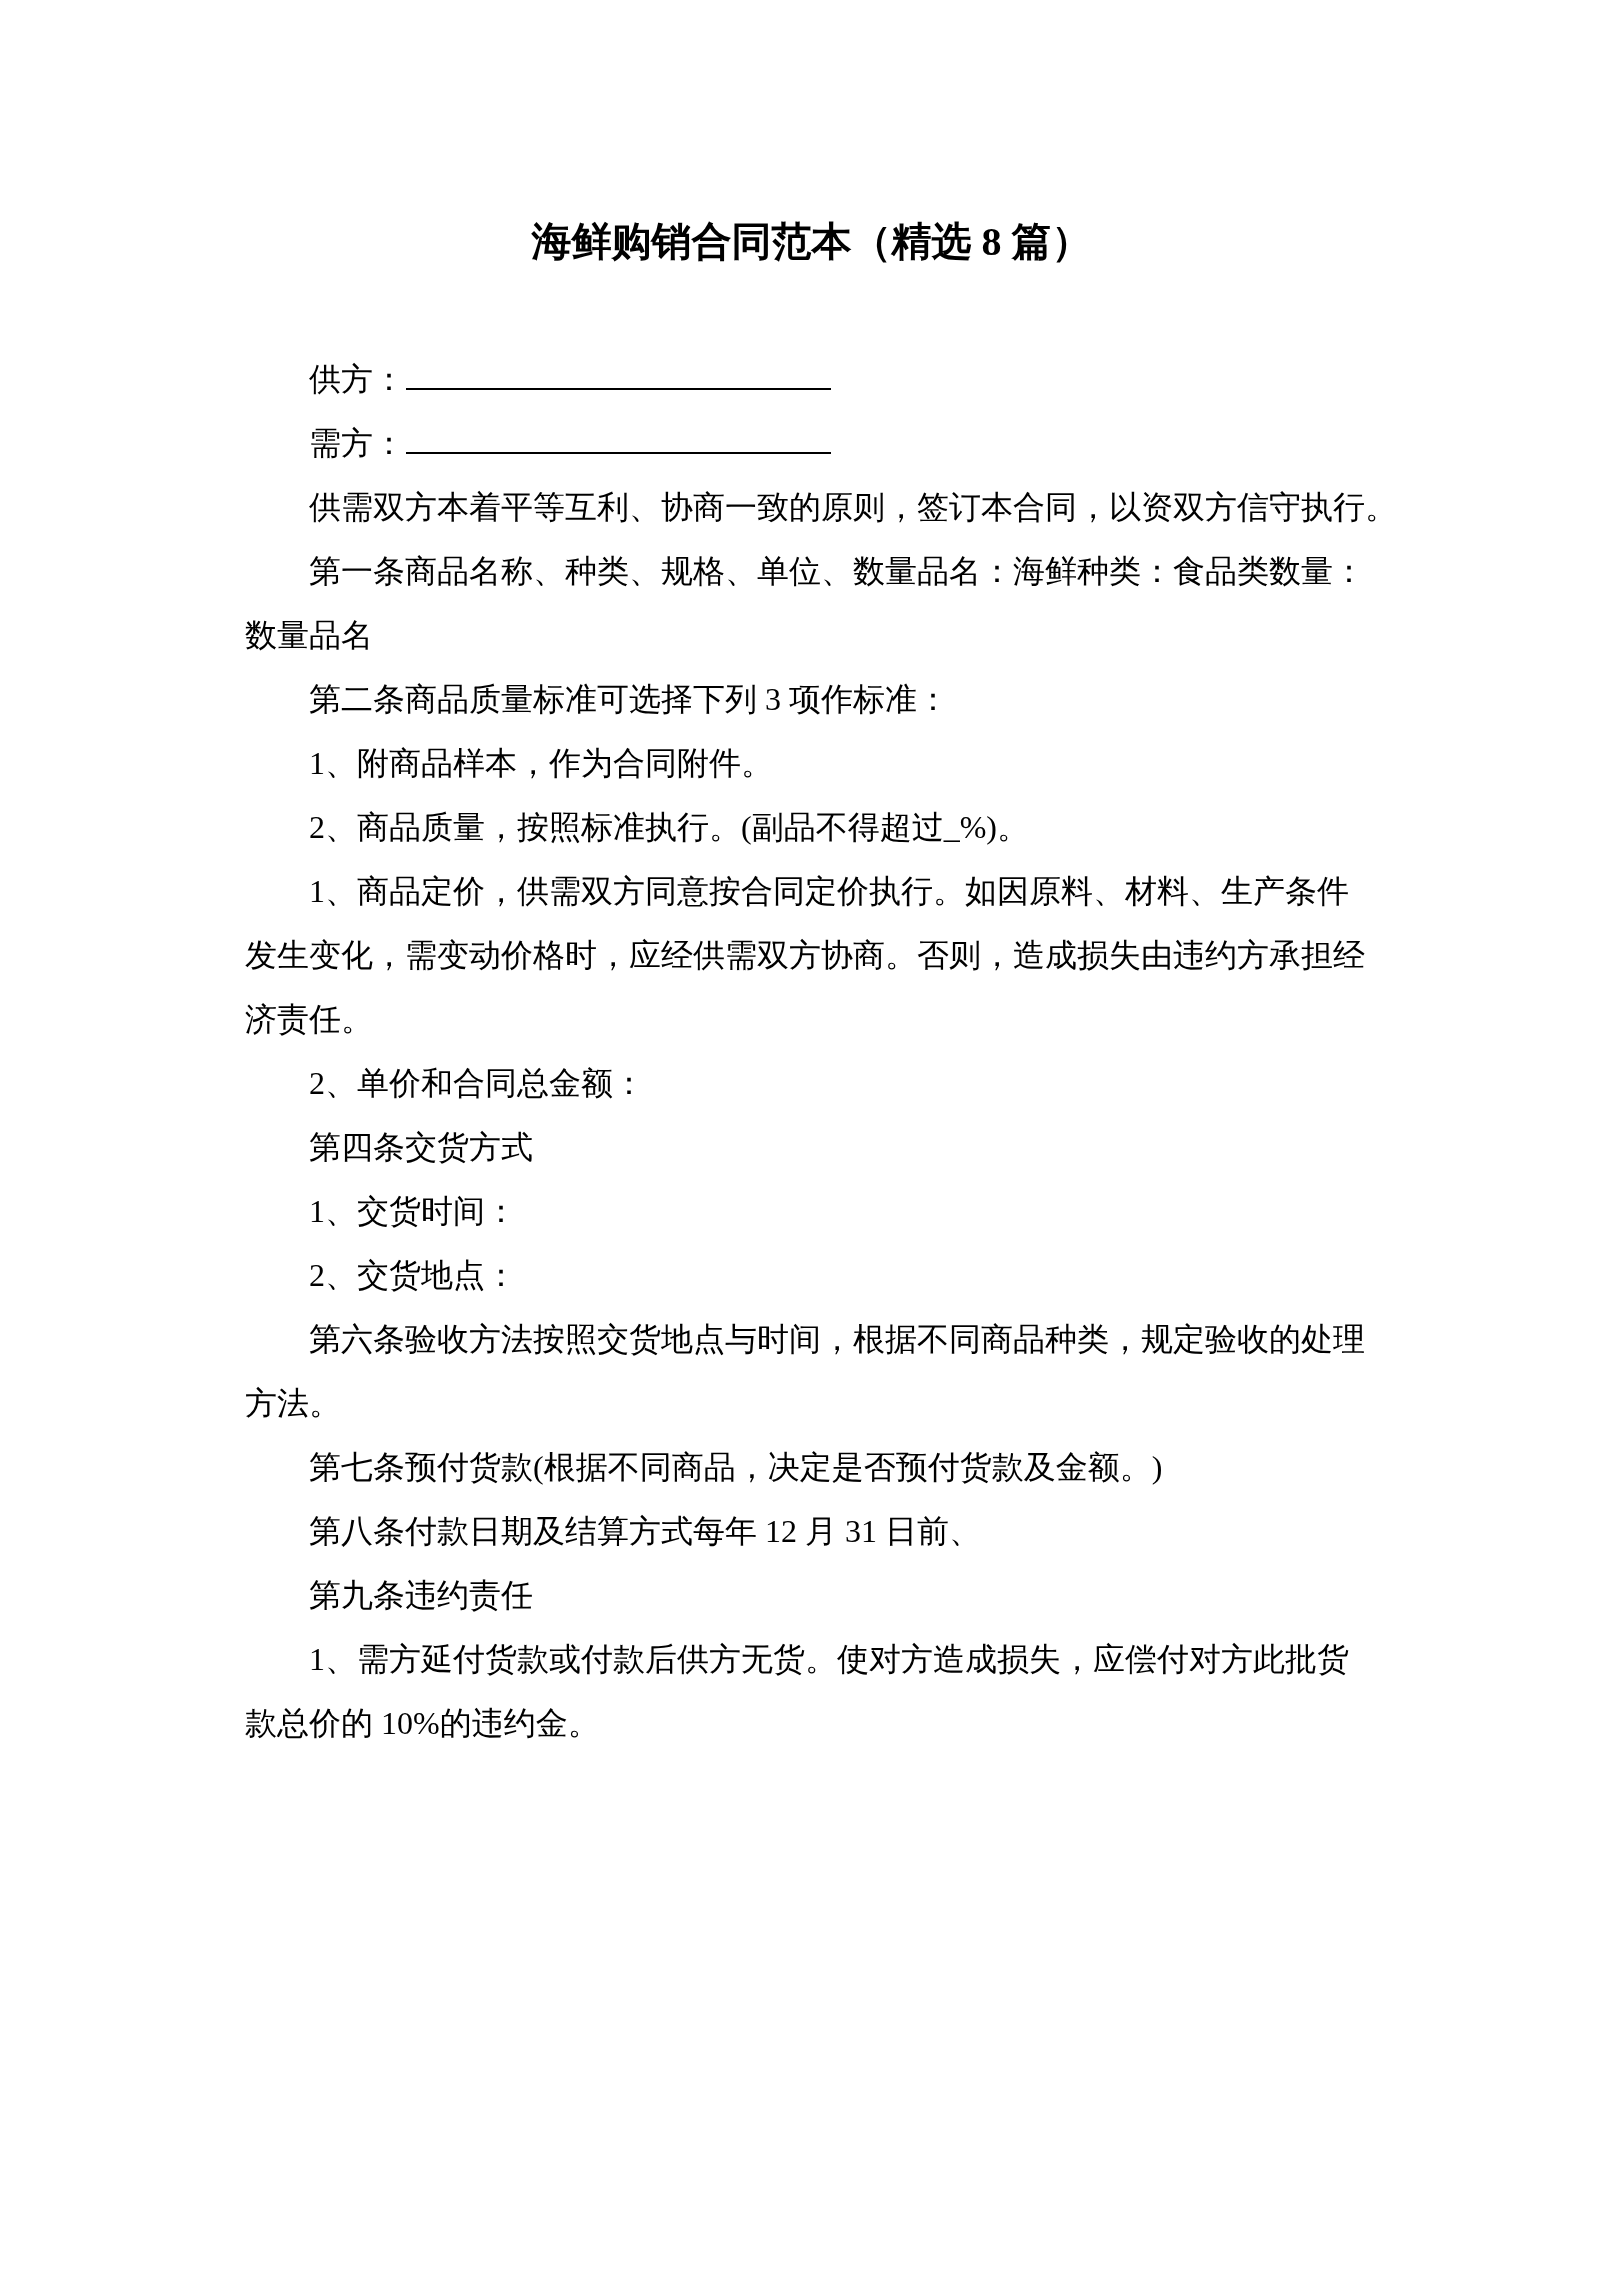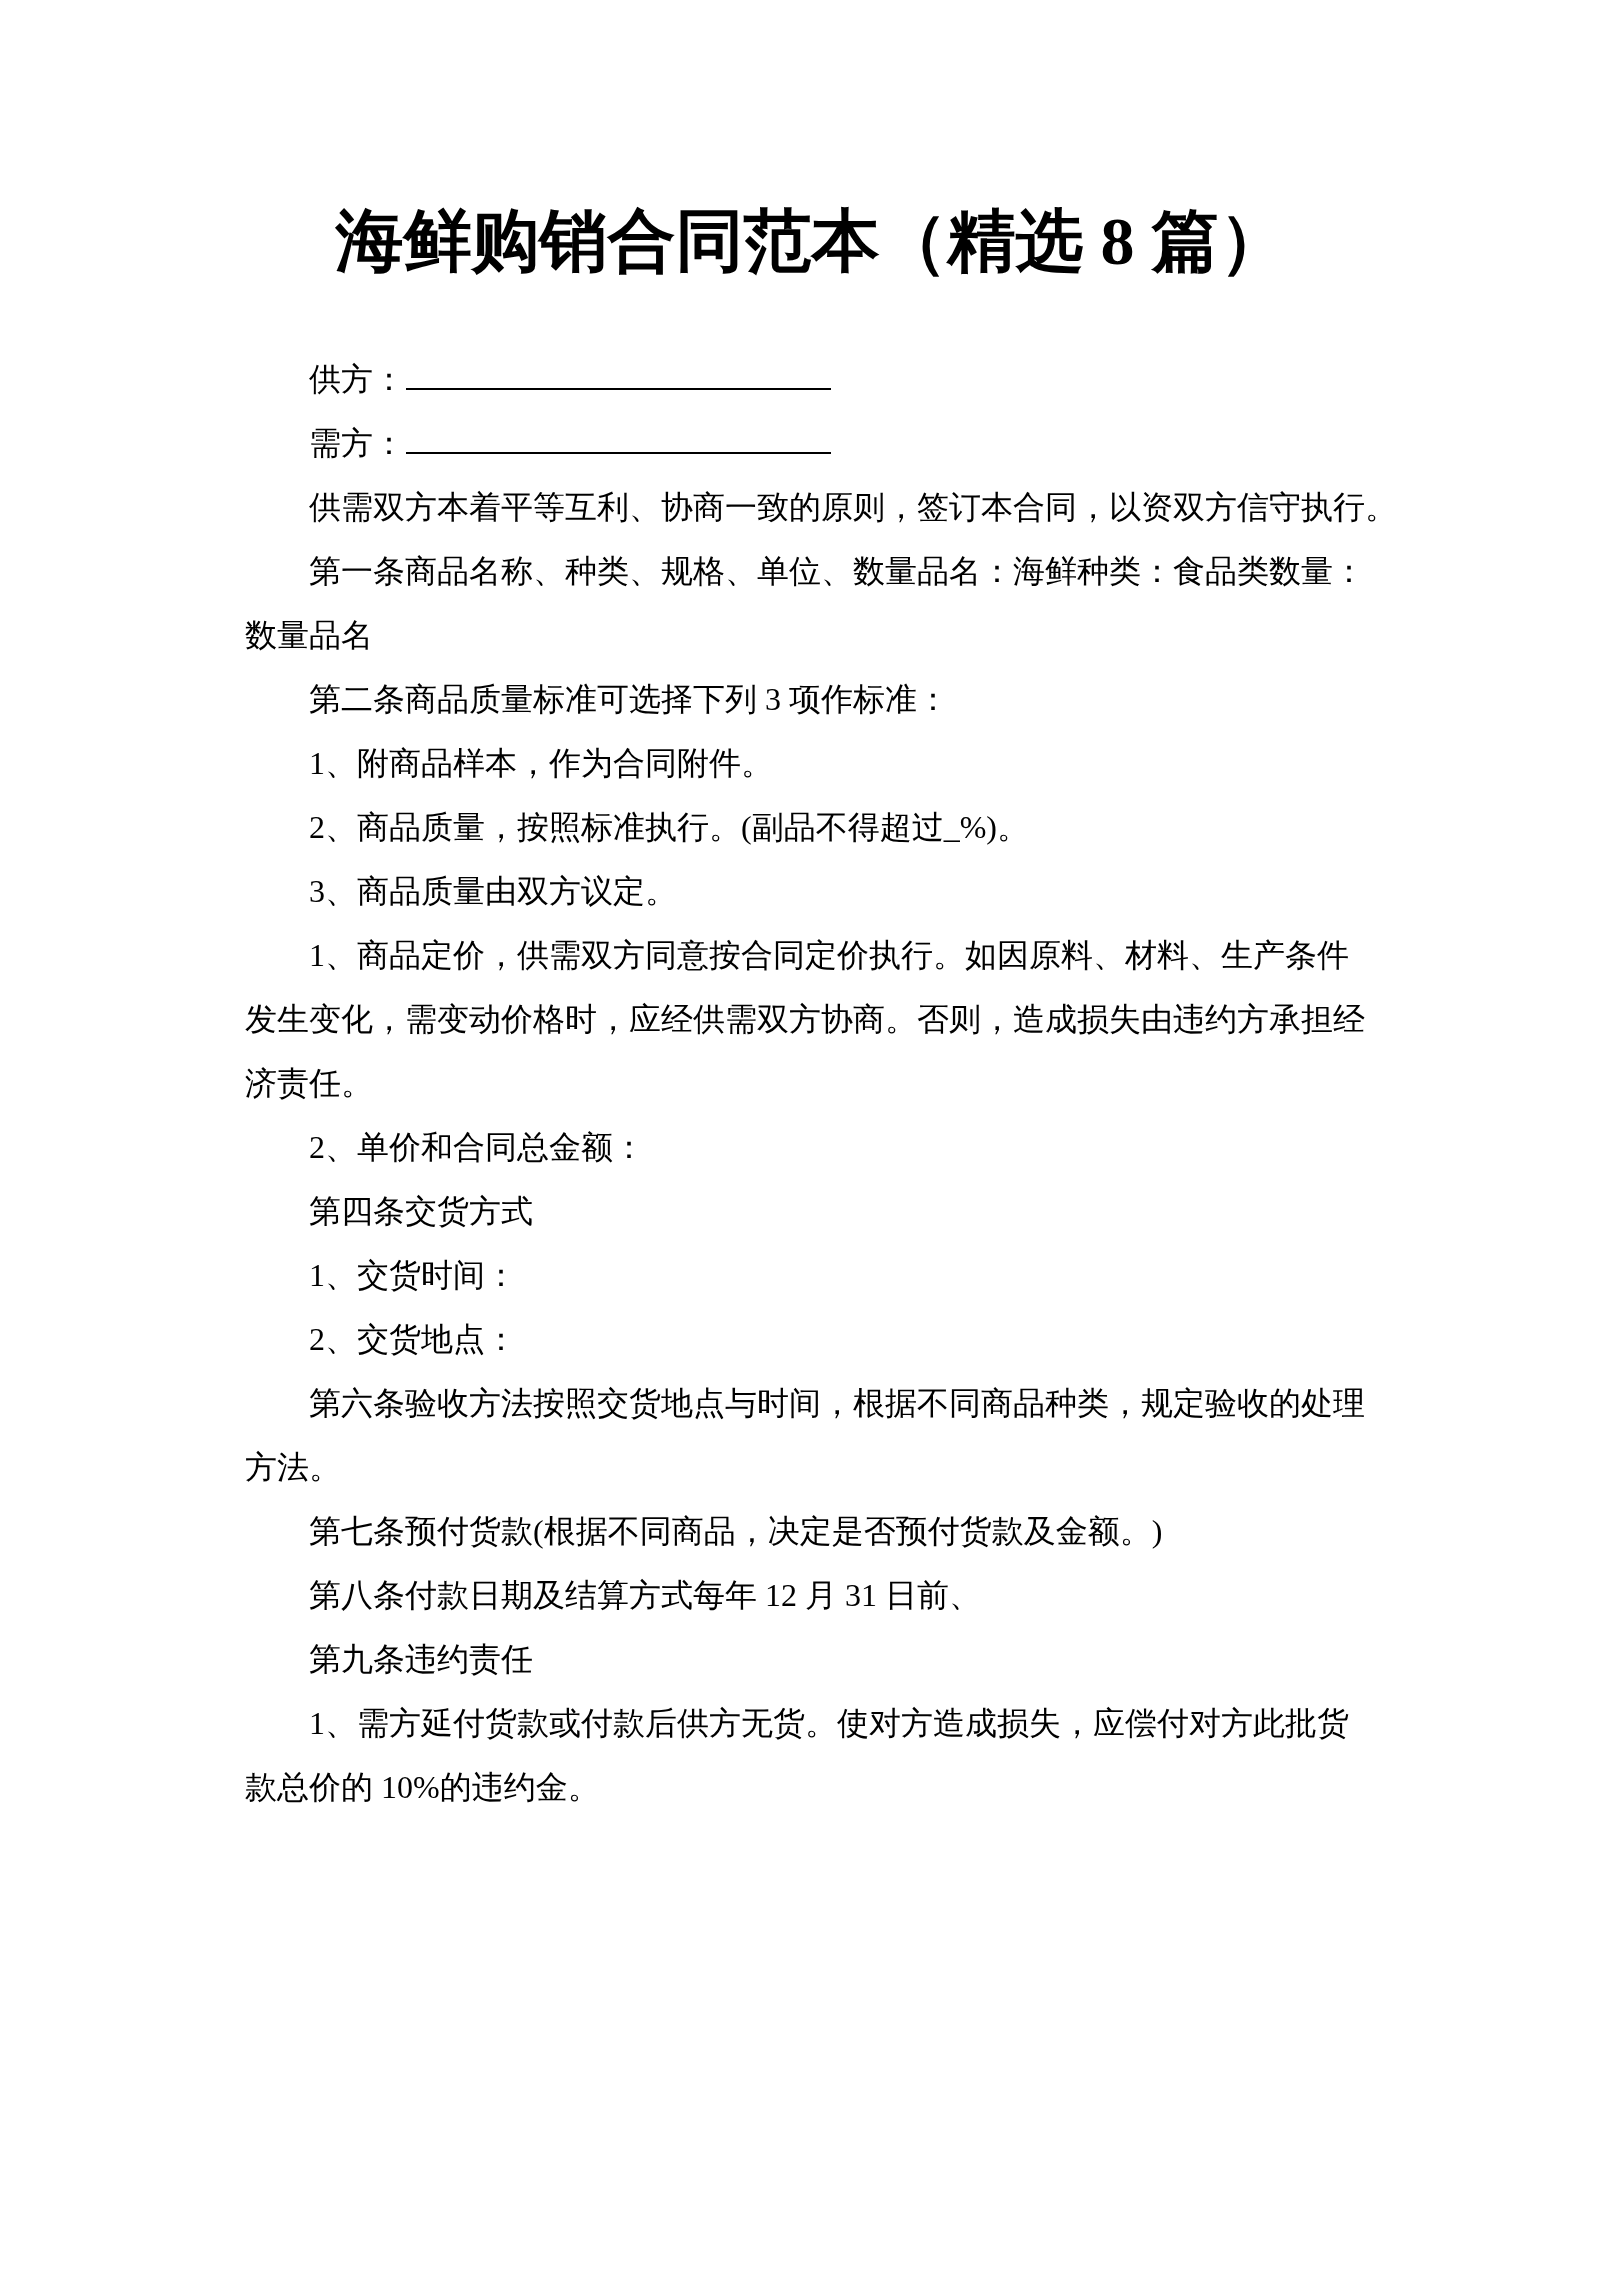--- a/index.html
+++ b/index.html
@@ -16,21 +16,21 @@
     font-family: "Liberation Serif", "DejaVu Serif", serif;
     color: #000000;
   }
   .title {
     position: absolute;
     top: 202px;
     left: 0;
     width: 100%;
     margin: 0;
     text-align: center;
-    font-size: 68px;
+    font-size: 40px;
     line-height: 79px;
     font-weight: bold;
     white-space: nowrap;
   }
   .body-text {
     position: absolute;
     top: 347px;
     left: 245px;
     width: 1132px;
     font-size: 32px;
@@ -58,21 +58,20 @@
   <h1 class="title">海鲜购销合同范本（精选 8 篇）</h1>
   <div class="body-text" id="doc-body">
       <div class="line indent"><span>供方：</span><span class="blank-underline"></span></div>
       <div class="line indent"><span>需方：</span><span class="blank-underline"></span></div>
       <div class="line indent"><span>供需双方本着平等互利、协商一致的原则，签订本合同，以资双方信守执行。</span></div>
       <div class="line indent"><span>第一条商品名称、种类、规格、单位、数量品名：海鲜种类：食品类数量：</span></div>
       <div class="line"><span>数量品名</span></div>
       <div class="line indent"><span>第二条商品质量标准可选择下列 3 项作标准：</span></div>
       <div class="line indent"><span>1、附商品样本，作为合同附件。</span></div>
       <div class="line indent"><span>2、商品质量，按照标准执行。(副品不得超过_%)。</span></div>
-      <div class="line indent"><span>3、商品质量由双方议定。</span></div>
       <div class="line indent"><span>1、商品定价，供需双方同意按合同定价执行。如因原料、材料、生产条件</span></div>
       <div class="line"><span>发生变化，需变动价格时，应经供需双方协商。否则，造成损失由违约方承担经</span></div>
       <div class="line"><span>济责任。</span></div>
       <div class="line indent"><span>2、单价和合同总金额：</span></div>
       <div class="line indent"><span>第四条交货方式</span></div>
       <div class="line indent"><span>1、交货时间：</span></div>
       <div class="line indent"><span>2、交货地点：</span></div>
       <div class="line indent"><span>第六条验收方法按照交货地点与时间，根据不同商品种类，规定验收的处理</span></div>
       <div class="line"><span>方法。</span></div>
       <div class="line indent"><span>第七条预付货款(根据不同商品，决定是否预付货款及金额。)</span></div>

